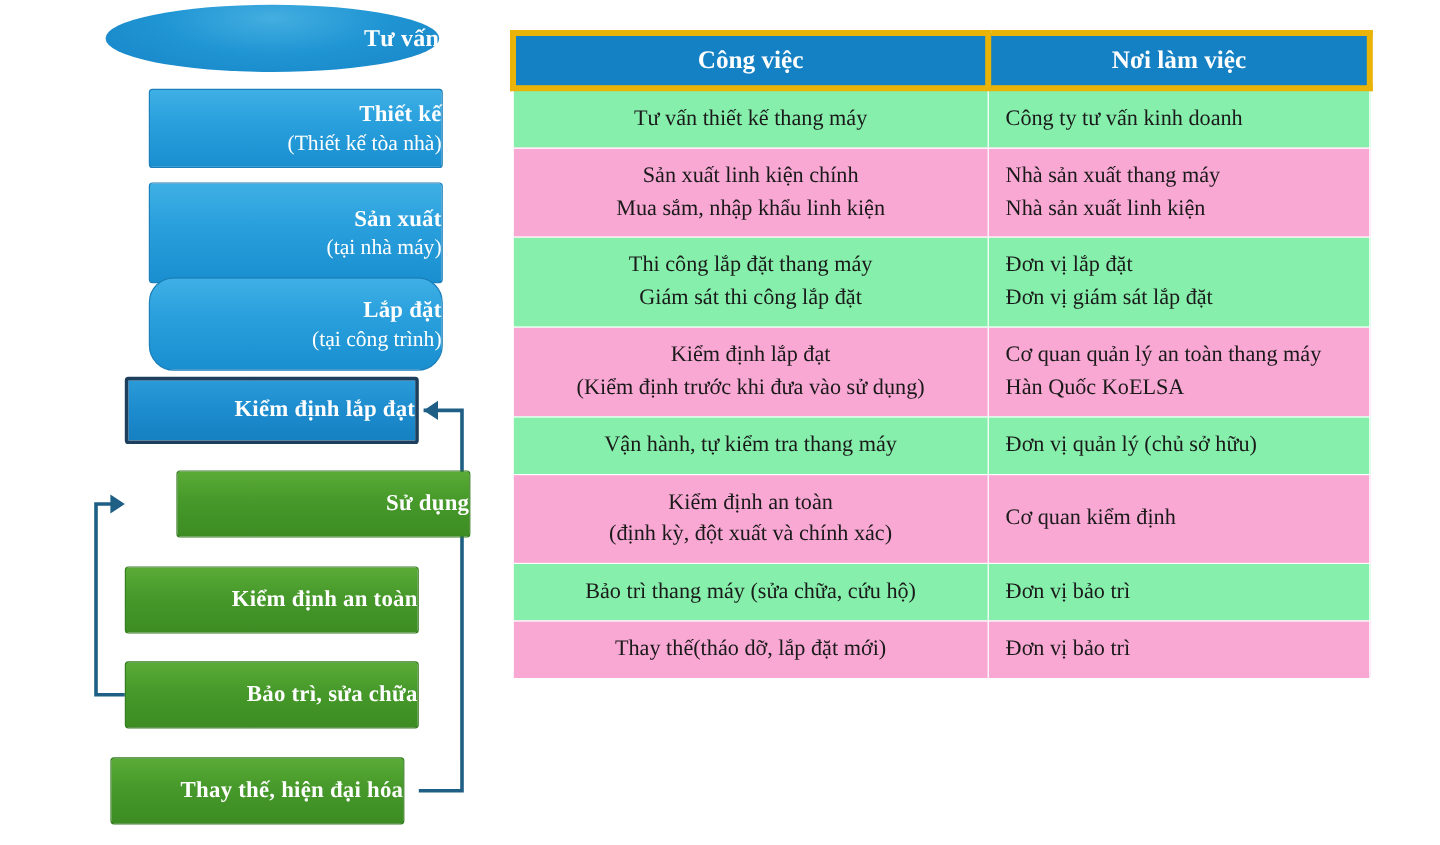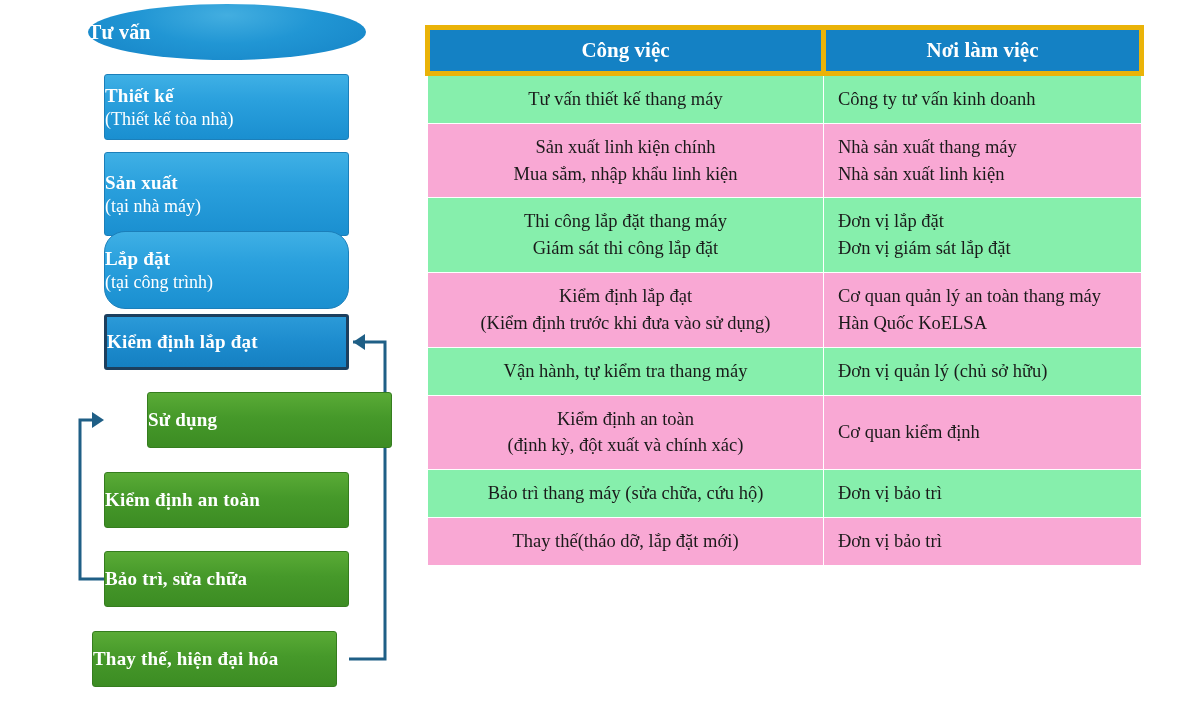--- a/index.html
+++ b/index.html
@@ -22,21 +22,21 @@
     top: 0;
     width: 420px;
     height: 704px;
   }
 
   .flow-node {
     position: absolute;
     box-sizing: border-box;
     display: flex;
     flex-direction: column;
-    align-items: flex-start;
+    align-items: flex-end;
     justify-content: center;
     text-align: center;
     color: #ffffff;
     line-height: 1.25;
   }
 
   .flow-node .line1 {
     font-weight: bold;
     font-size: 19px;
     letter-spacing: .2px;
@@ -54,20 +54,21 @@
     height: 56px;
     border-radius: 50% / 50%;
     background: radial-gradient(ellipse at 50% 20%, #43aee0 0%, #2196d4 45%, #1583c6 100%);
   }
   #node-consult .line1 { font-size: 20px; }
 
   .blue-box {
     background: linear-gradient(to bottom, #3fb0e5 0%, #2aa0dd 40%, #1a8fd0 100%);
     border: 1px solid #1b7fba;
     border-radius: 3px;
+    margin-left: 20px;
   }
 
   #node-design   { left: 104px; top: 74px;  width: 245px; height: 66px; }
   #node-produce  { left: 104px; top: 152px; width: 245px; height: 84px; }
   #node-install  { left: 104px; top: 231px; width: 245px; height: 78px; border-radius: 21px; }
 
   #node-inspect-install {
     left: 104px;
     top: 314px;
     width: 245px;

